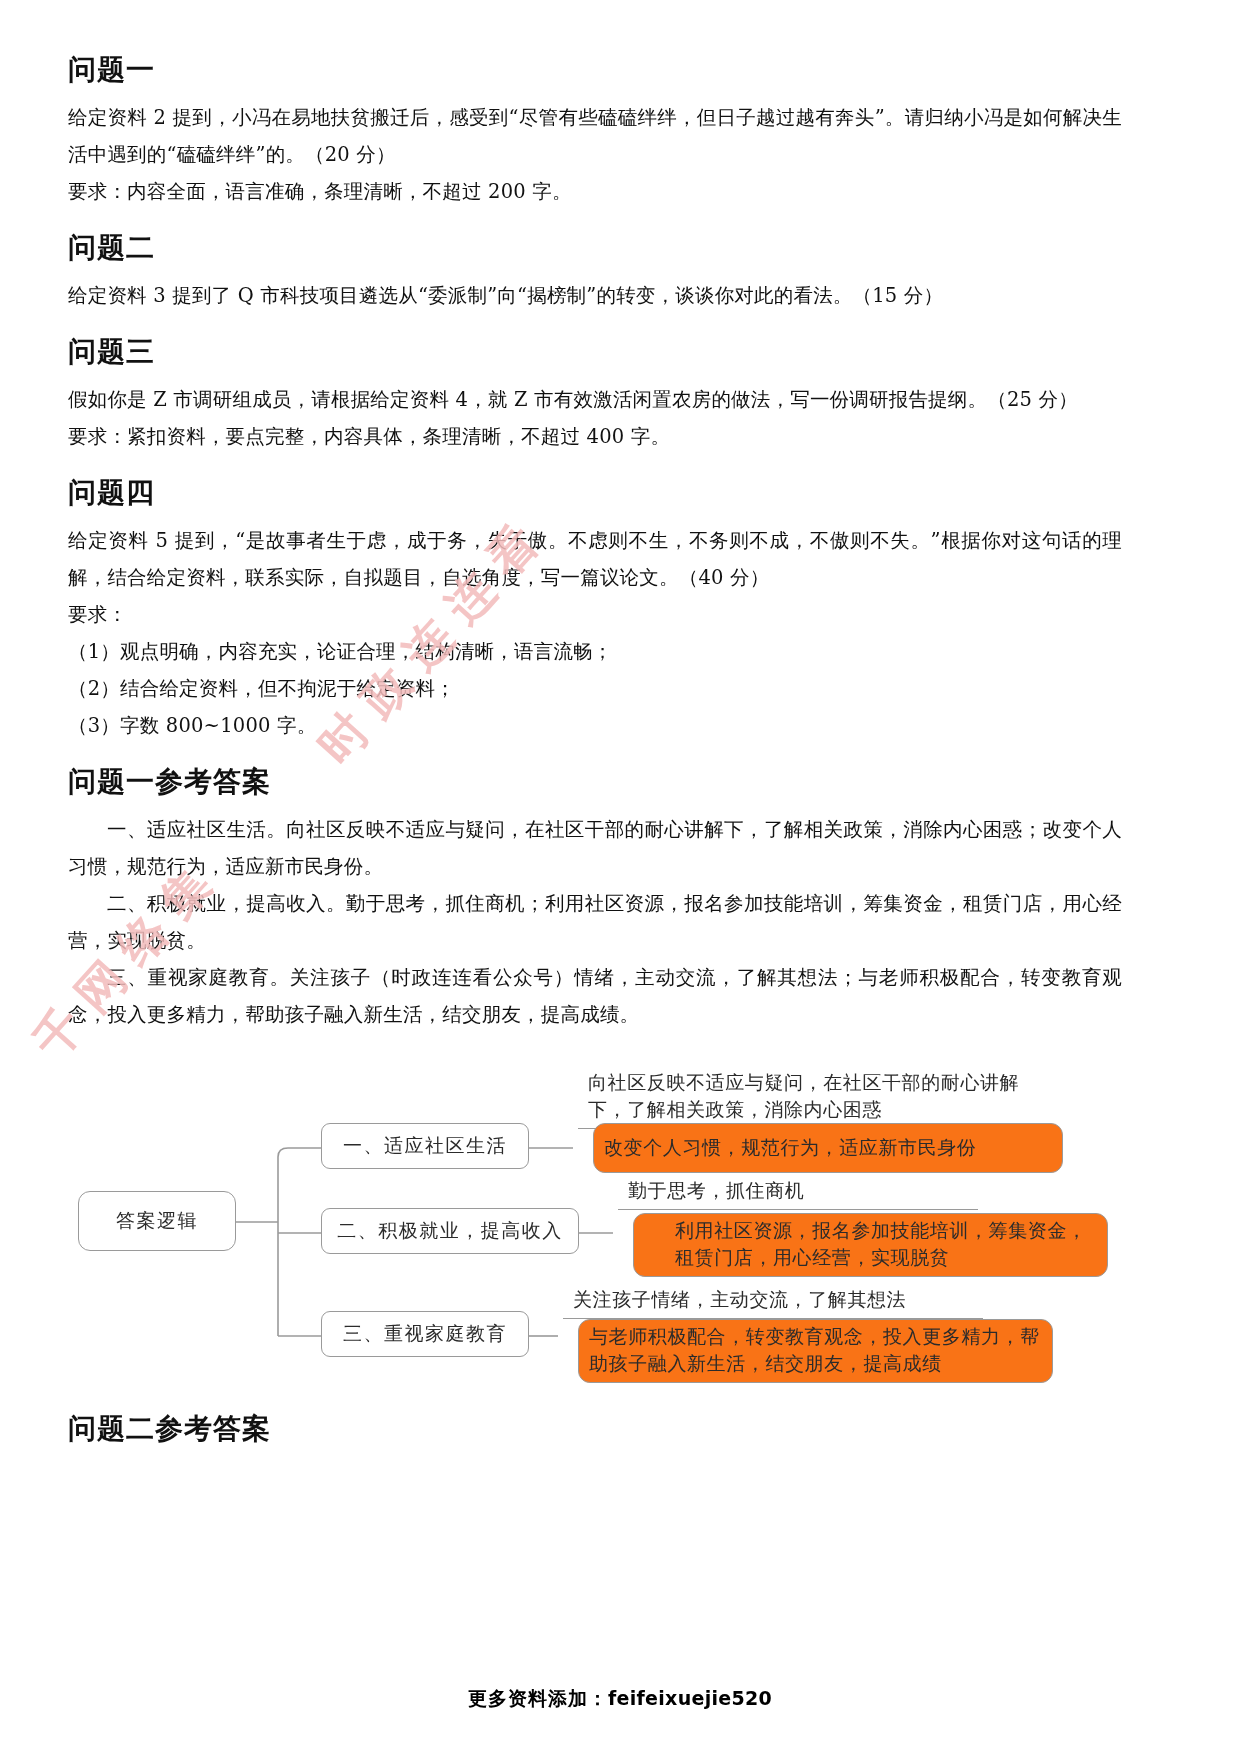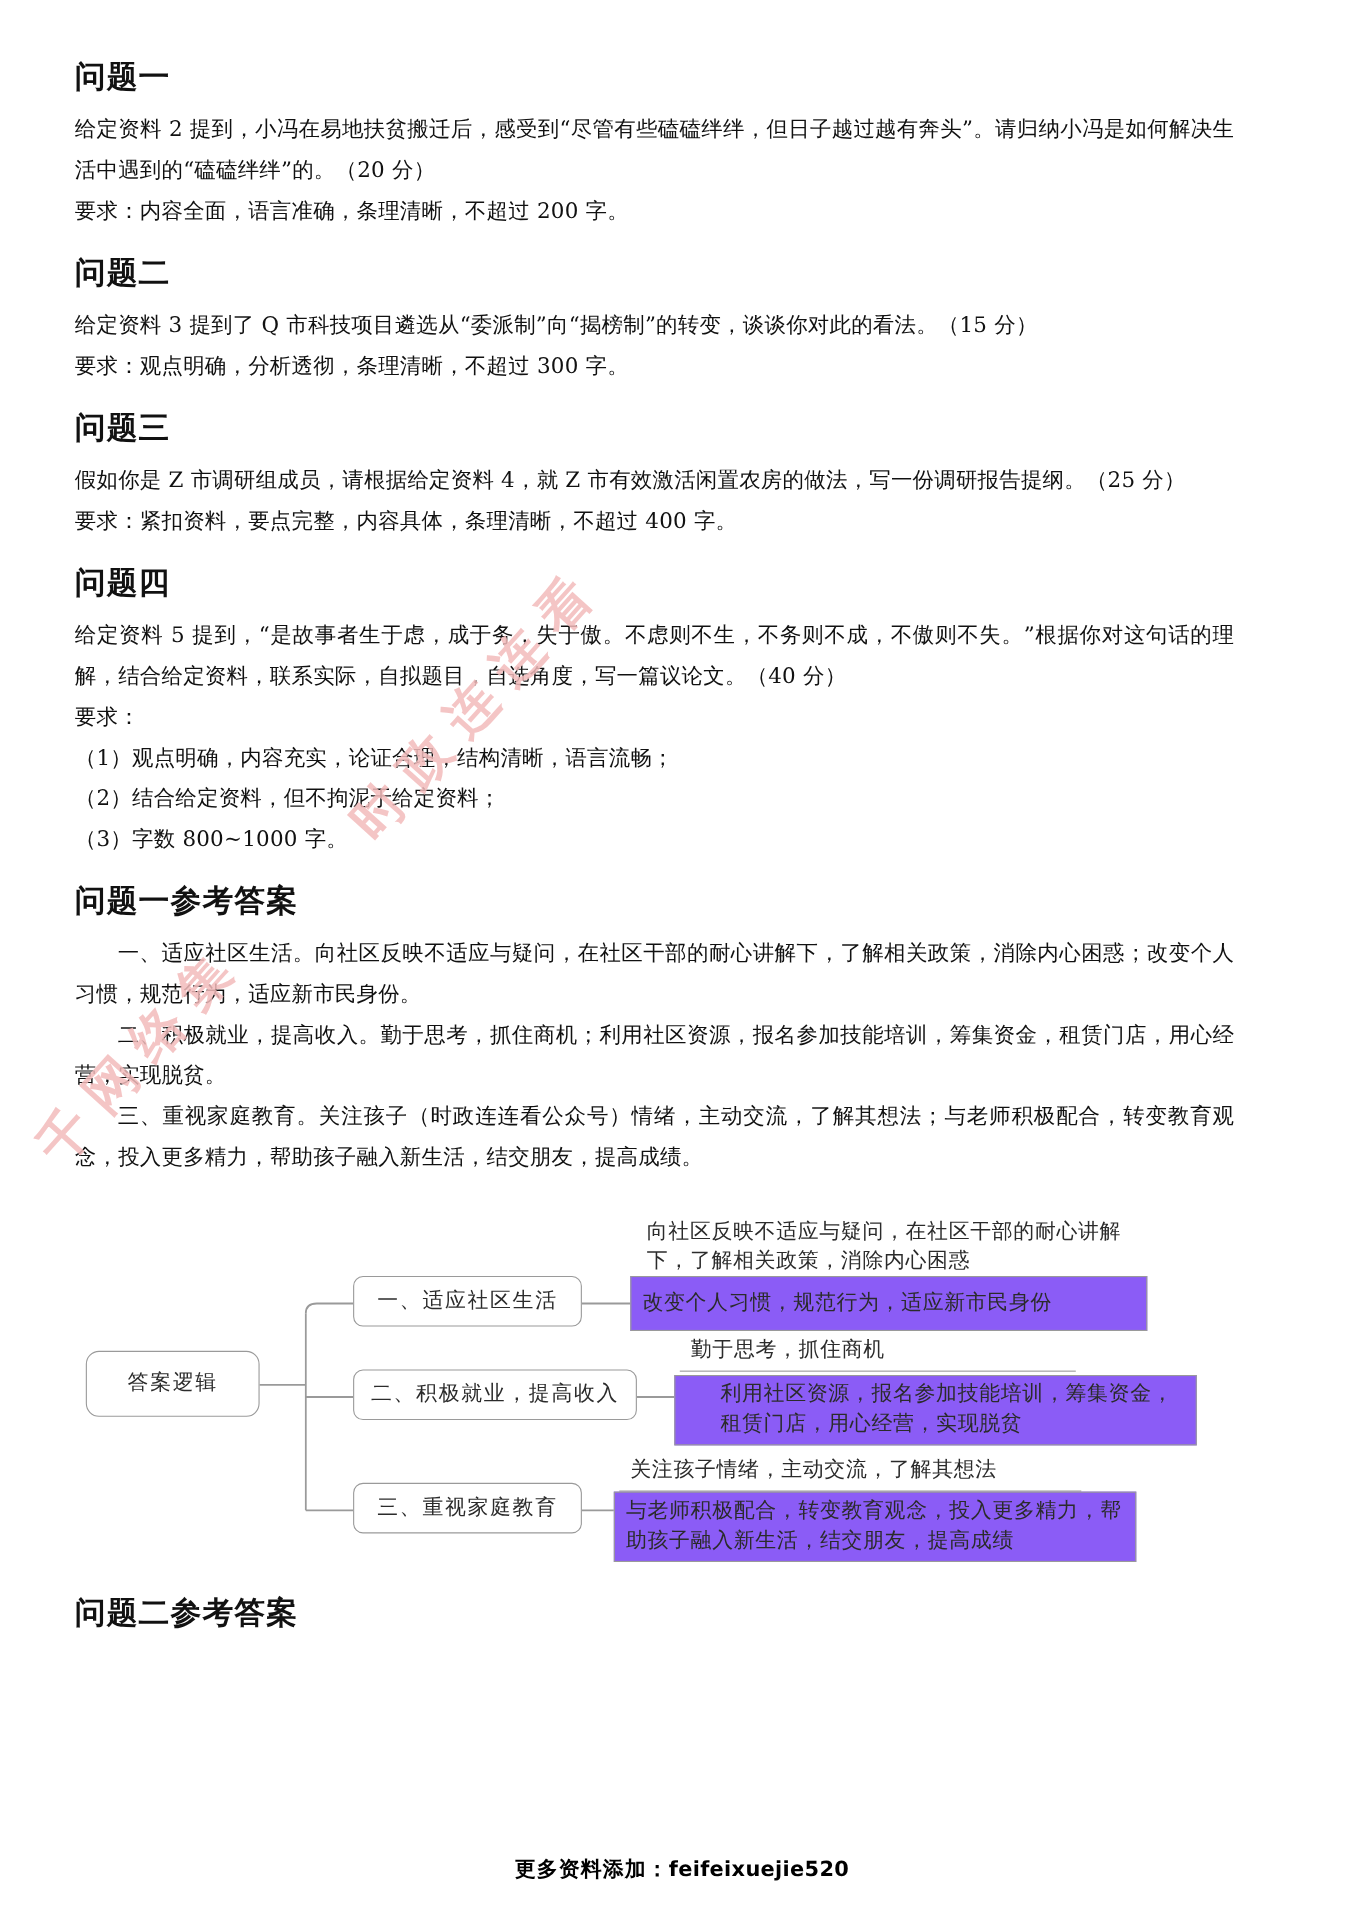--- a/index.html
+++ b/index.html
@@ -123,22 +123,23 @@
     position: absolute;
     box-sizing: border-box;
     font-size: 19px;
     line-height: 27px;
     letter-spacing: .6px;
     color: #2b2b2b;
     padding: 3px 8px 5px 10px;
   }
   .mm-leaf.boxed {
     border: 1.5px solid #9a9a9a;
-    border-radius: 0;
-    background: #8b5cf6;
+    border-radius: 12px;
+    background: #f97316;
+    margin-left: 20px;
   }
   .mm-leaf.plain {
     border: none;
     border-bottom: 1.5px solid #9a9a9a;
     background: transparent;
     border-radius: 0;
   }
 
   .mm-l1a { left: 500px; top: 5px;  width: 455px; }
   .mm-l1b { left: 495px; top: 62px; width: 470px; height: 50px; display:flex; align-items:center; }
@@ -182,21 +183,20 @@
   </div>
 
   <div class="content">
 
     <h2 class="sec-title">问题一</h2>
     <p class="body">给定资料 2 提到，小冯在易地扶贫搬迁后，感受到“尽管有些磕磕绊绊，但日子越过越有奔头”。请归纳小冯是如何解决生活中遇到的“磕磕绊绊”的。（20 分）</p>
     <p class="body">要求：内容全面，语言准确，条理清晰，不超过 200 字。</p>
 
     <h2 class="sec-title">问题二</h2>
     <p class="body">给定资料 3 提到了 Q 市科技项目遴选从“委派制”向“揭榜制”的转变，谈谈你对此的看法。（15 分）</p>
-    <p class="body">要求：观点明确，分析透彻，条理清晰，不超过 300 字。</p>
 
     <h2 class="sec-title">问题三</h2>
     <p class="body">假如你是 Z 市调研组成员，请根据给定资料 4，就 Z 市有效激活闲置农房的做法，写一份调研报告提纲。（25 分）</p>
     <p class="body">要求：紧扣资料，要点完整，内容具体，条理清晰，不超过 400 字。</p>
 
     <h2 class="sec-title">问题四</h2>
     <p class="body">给定资料 5 提到，“是故事者生于虑，成于务，失于傲。不虑则不生，不务则不成，不傲则不失。”根据你对这句话的理解，结合给定资料，联系实际，自拟题目，自选角度，写一篇议论文。（40 分）</p>
     <p class="body">要求：</p>
     <p class="body">（1）观点明确，内容充实，论证合理，结构清晰，语言流畅；</p>
     <p class="body">（2）结合给定资料，但不拘泥于给定资料；</p>

